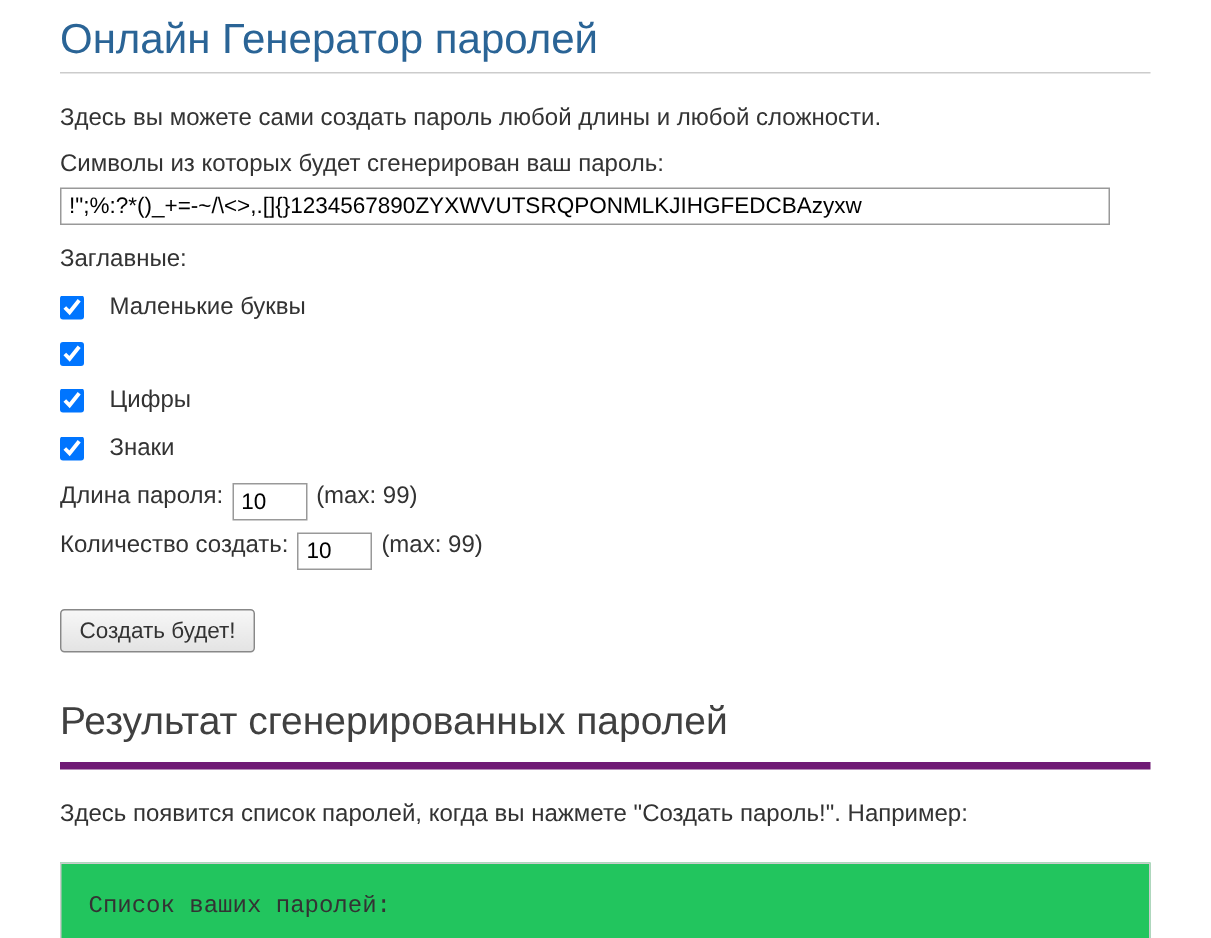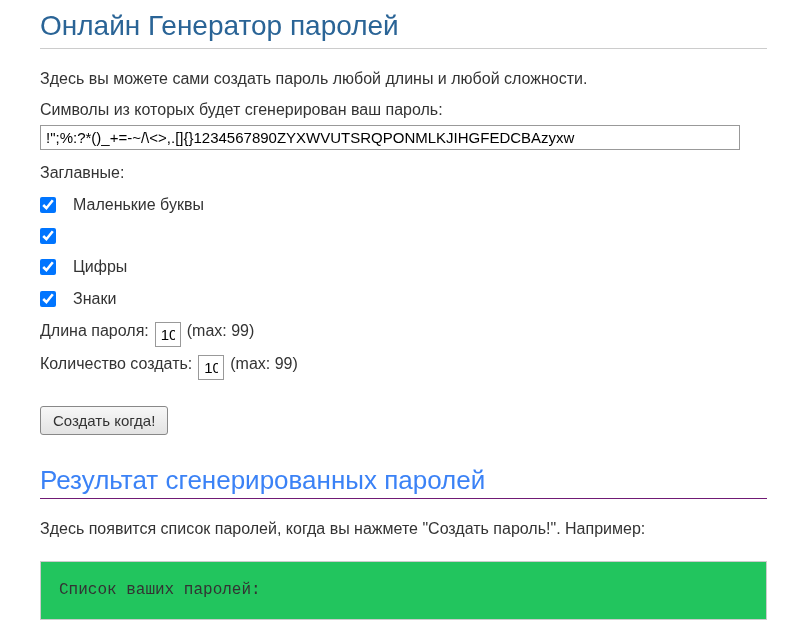--- a/index.html
+++ b/index.html
@@ -16,26 +16,26 @@
     }
     h1 {
       color: #2a6496;
       font-size: 28px;
       font-weight: normal;
       margin: 10px 0 8px 0;
       padding-bottom: 6px;
       border-bottom: 1px solid #ccc;
     }
     h2 {
-      color: #3b82f6;
+      color: #404040;
       font-size: 26px;
       font-weight: normal;
       margin: 30px 0 8px 0;
-      padding-bottom: 2px;
-      border-bottom: 1px solid #701a75;
+      padding-bottom: 12px;
+      border-bottom: 5px solid #701a75;
     }
     p {
       margin: 18px 0 10px 0;
       line-height: 1.5;
     }
     .label-line {
       margin: 6px 0;
     }
     input[type="text"] {
       font-family: Arial, sans-serif;
@@ -61,21 +61,21 @@
       height: 16px;
       margin: 0;
     }
     .number-row {
       margin: 8px 0;
       display: flex;
       align-items: flex-start;
       gap: 6px;
     }
     .number-input {
-      width: 26px;
+      width: 50px;
       text-align: left;
     }
     .btn {
       margin-top: 18px;
       padding: 5px 12px;
       font-size: 15px;
       background: linear-gradient(#f7f7f7, #e3e3e3);
       border: 1px solid #888;
       border-radius: 3px;
       cursor: pointer;
@@ -131,21 +131,21 @@
   <input type="text" class="number-input" value="10" style="">
   <span>(max: 99)</span>
 </div>
 
 <div class="number-row">
   <span>Количество создать:</span>
   <input type="text" class="number-input" value="10" style="">
   <span>(max: 99)</span>
 </div>
 
-<button class="btn">Создать когда!</button>
+<button class="btn">Создать будет!</button>
 
 <h2>Результат сгенерированных паролей</h2>
 
 <p>Здесь появится список паролей, когда вы нажмете "Создать пароль!". Например:</p>
 
 <div class="result-box">
   <div>Список ваших паролей:</div>
 </div>
 
 

